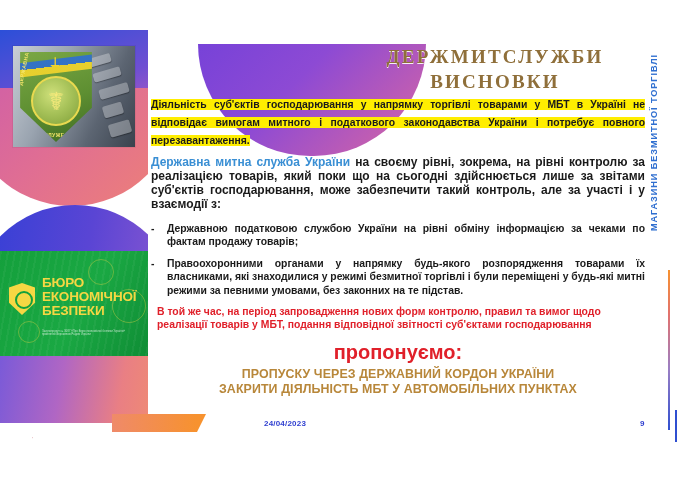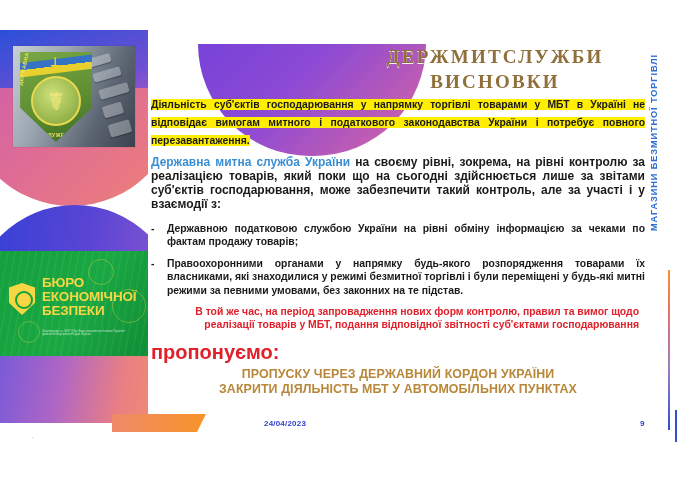--- a/index.html
+++ b/index.html
@@ -301,27 +301,28 @@
     margin-bottom: 8px;
   }
   .bullet .dash { width: 7px; flex: none; }
   .bullet .btxt { flex: 1; text-align: justify; }
 
   .para-red {
     color: #e0202a;
     font-weight: bold;
     font-size: 10.4px;
     line-height: 13.4px;
-    text-align: right;
+    text-align: left;
     margin-top: 3px;
     padding: 0 6px;
   }
 
   .propose {
     margin-top: 9px;
+    text-align: center;
     color: #e0202a;
     font-weight: bold;
     font-size: 20px;
     line-height: 22px;
   }
 
   .conclusion {
     margin-top: 4px;
     text-align: center;
     color: #b8873a;

